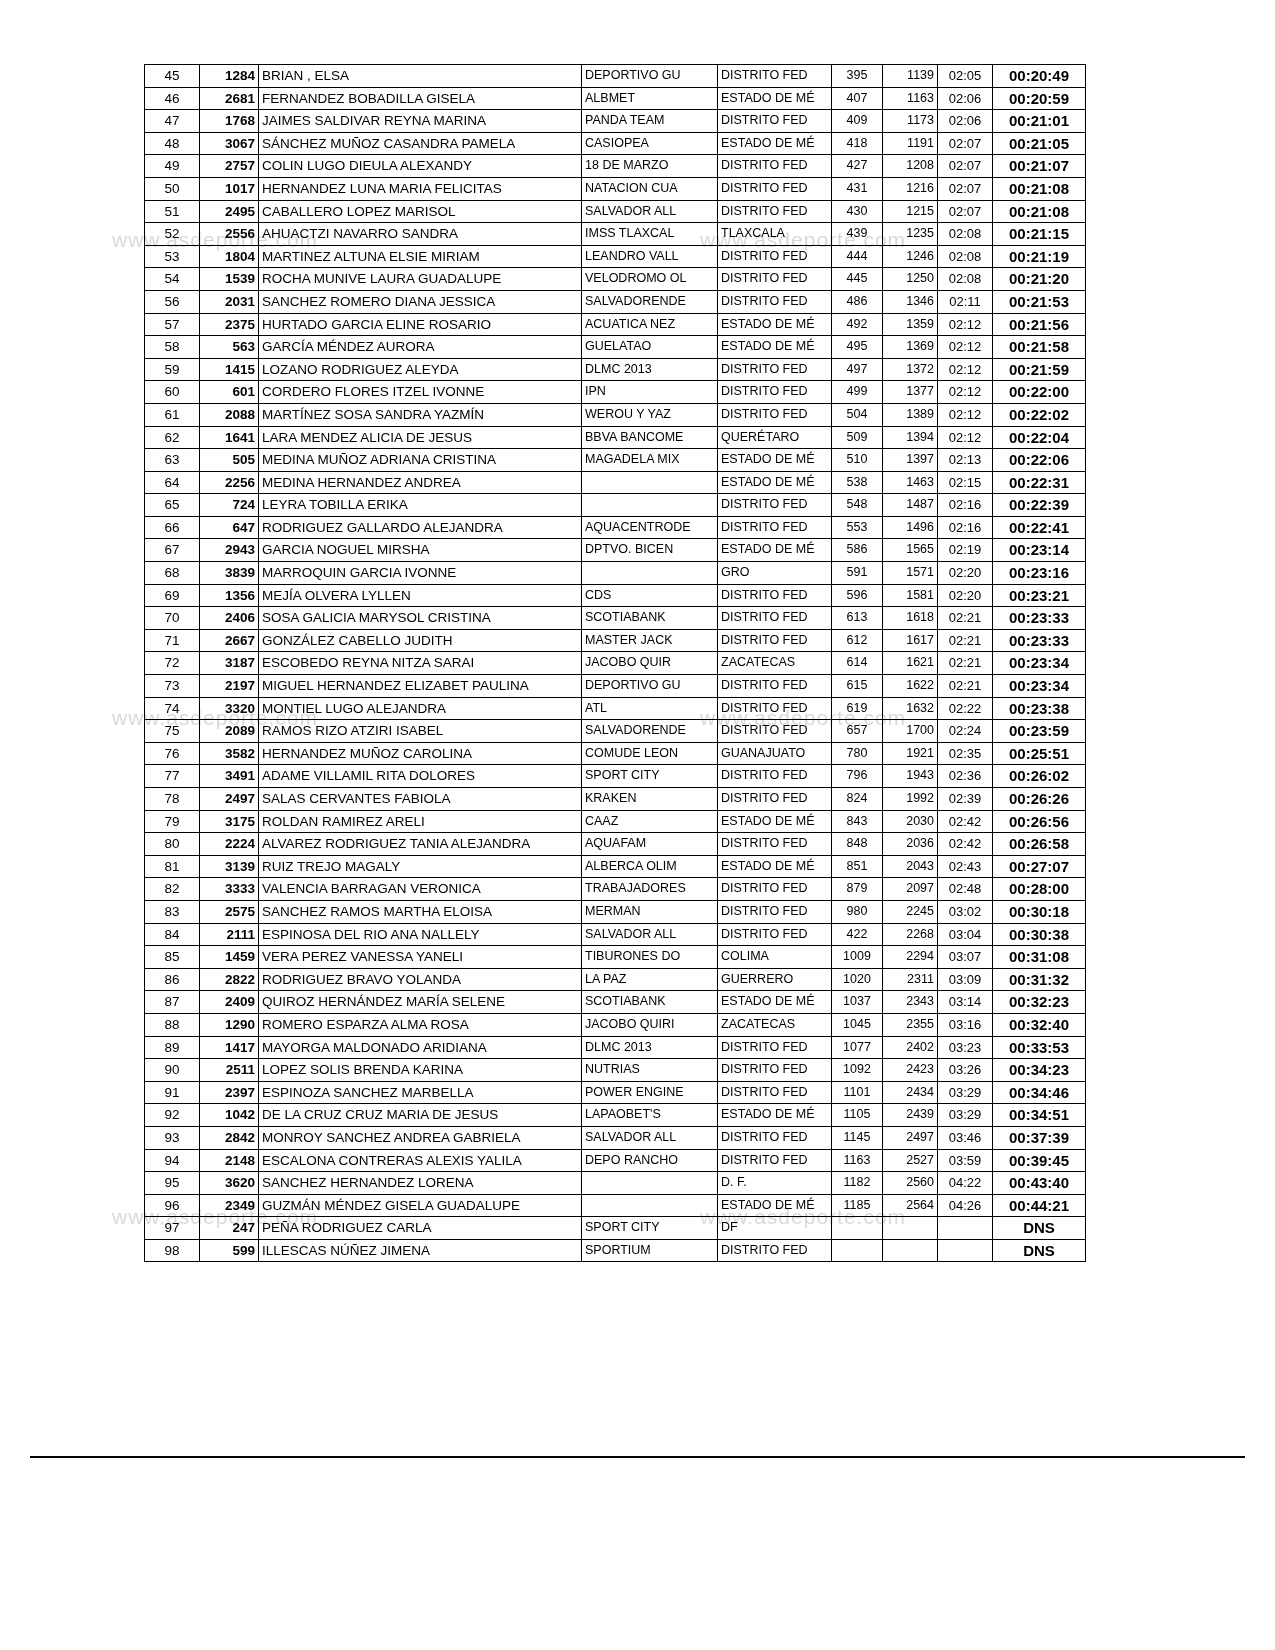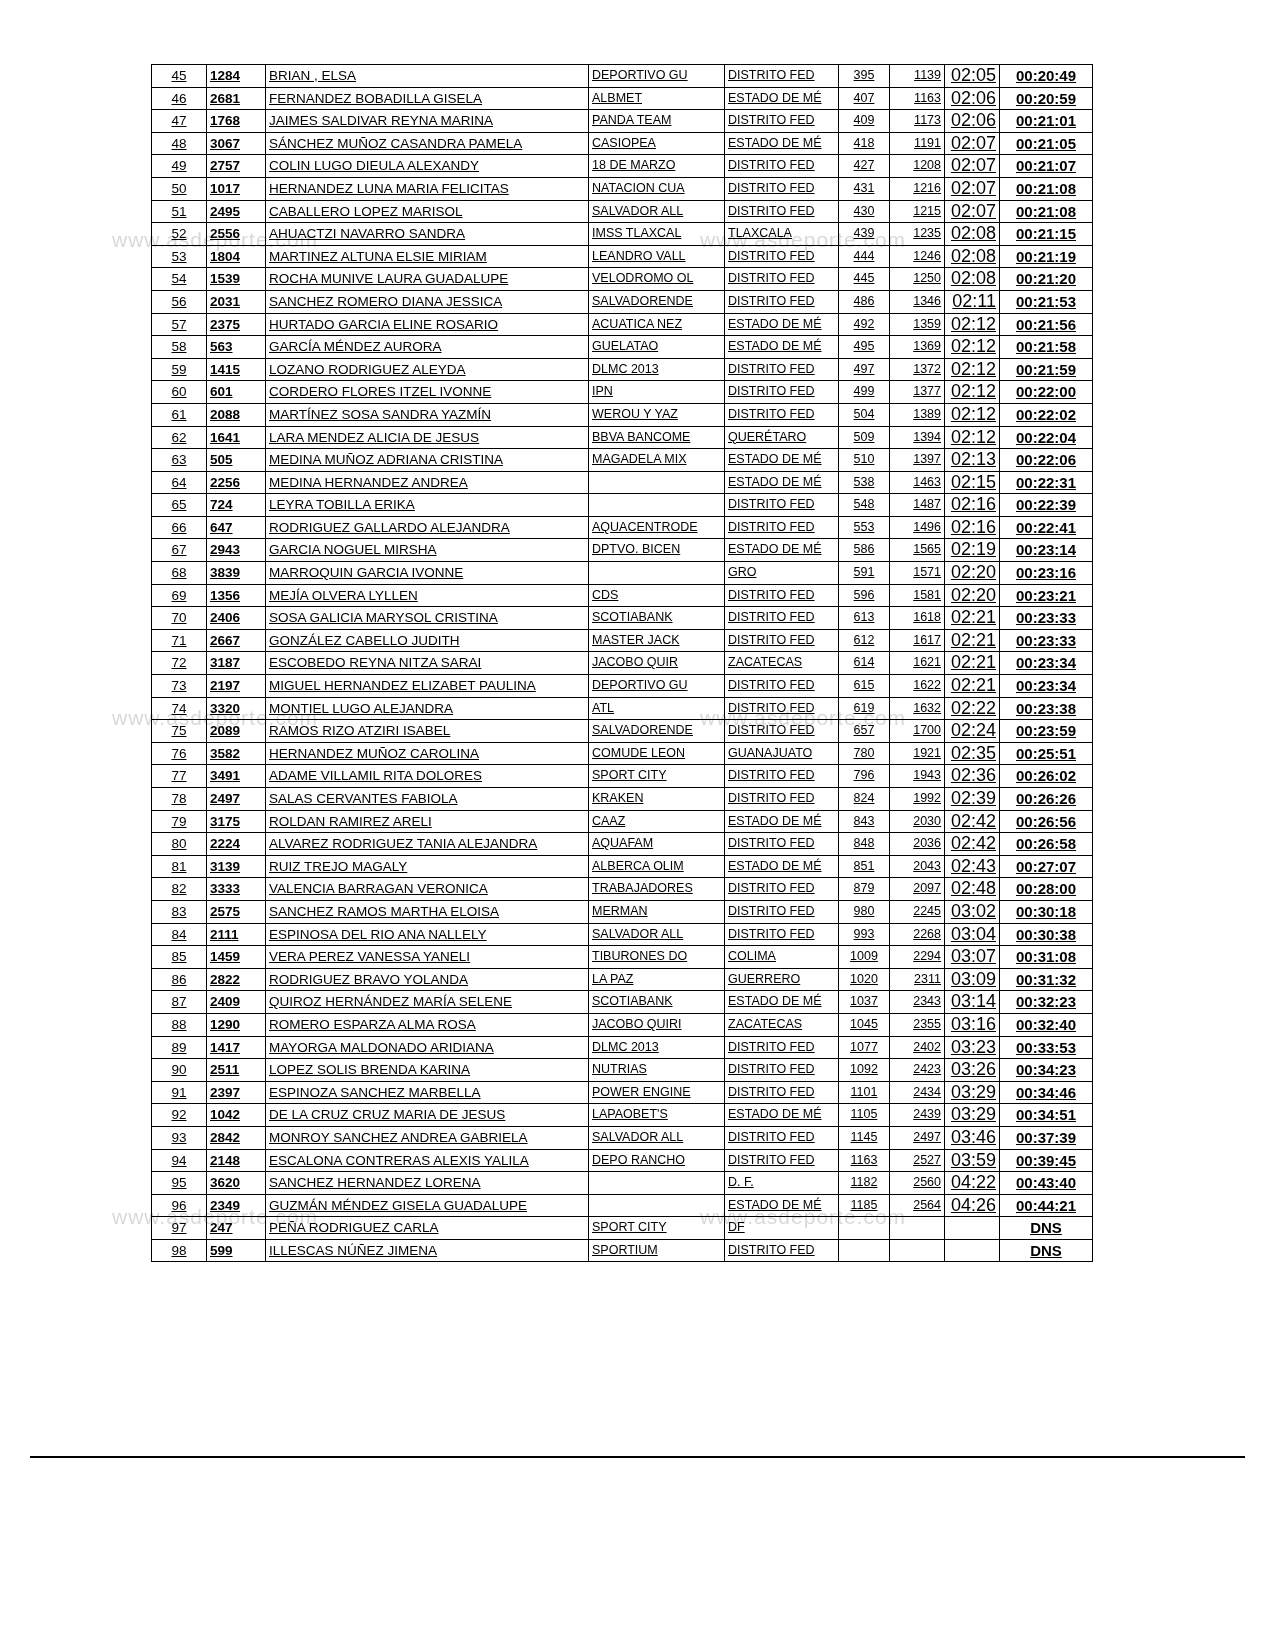--- a/index.html
+++ b/index.html
@@ -15,49 +15,48 @@
     overflow: hidden;
   }
   .page {
     position: absolute;
     left: 0; top: 0;
     width: 1275px;
     height: 1650px;
   }
   .results-wrap {
     position: absolute;
-    left: 151px;
+    left: 144px;
     top: 64px;
     width: 888px;
-    text-decoration: underline;
   }
   table.results {
     border-collapse: collapse;
     width: 888px;
     table-layout: fixed;
     font-size: 13.5px;
     color: #000;
   }
   table.results td {
     border: 1px solid #000;
     padding: 0 3px;
     height: 21.6px;
     line-height: 21.6px;
     white-space: nowrap;
     overflow: hidden;
     vertical-align: middle;
   }
   .c-pos   { width: 48px;  text-align: center; }
-  .c-num   { width: 52px;  text-align: left; font-weight: bold; }
+  .c-num   { width: 52px;  text-align: right; font-weight: bold; }
   .c-name  { width: 316px; text-align: left; }
   .c-team  { width: 129px; text-align: left; font-size: 12.5px; }
   .c-state { width: 107px; text-align: left; font-size: 12.5px; }
   .c-gen   { width: 44px;  text-align: center; font-size: 12.5px; }
   .c-abs   { width: 48px;  text-align: right; font-size: 12.5px; }
-  .c-pace  { width: 48px;  text-align: right; font-size: 18px; }
+  .c-pace  { width: 48px;  text-align: center; font-size: 13px; }
   .c-time  { width: 86px;  text-align: center; font-weight: bold; font-size: 15px; }
 
   
   .watermark {
     position: absolute;
     font-family: "Liberation Sans", sans-serif;
     font-size: 21px;
     color: #d9d9d9;
     letter-spacing: 1px;
     white-space: nowrap;
@@ -513,21 +512,21 @@
             <td class="c-abs">2245</td>
             <td class="c-pace">03:02</td>
             <td class="c-time">00:30:18</td>
           </tr>
           <tr>
             <td class="c-pos">84</td>
             <td class="c-num">2111</td>
             <td class="c-name">ESPINOSA DEL RIO ANA NALLELY</td>
             <td class="c-team">SALVADOR ALL</td>
             <td class="c-state">DISTRITO FED</td>
-            <td class="c-gen">993</td>
+            <td class="c-gen">422</td>
             <td class="c-abs">2268</td>
             <td class="c-pace">03:04</td>
             <td class="c-time">00:30:38</td>
           </tr>
           <tr>
             <td class="c-pos">85</td>
             <td class="c-num">1459</td>
             <td class="c-name">VERA PEREZ VANESSA YANELI</td>
             <td class="c-team">TIBURONES DO</td>
             <td class="c-state">COLIMA</td>

